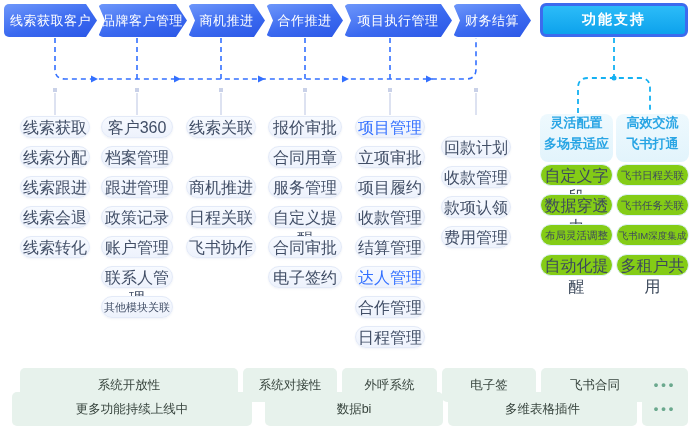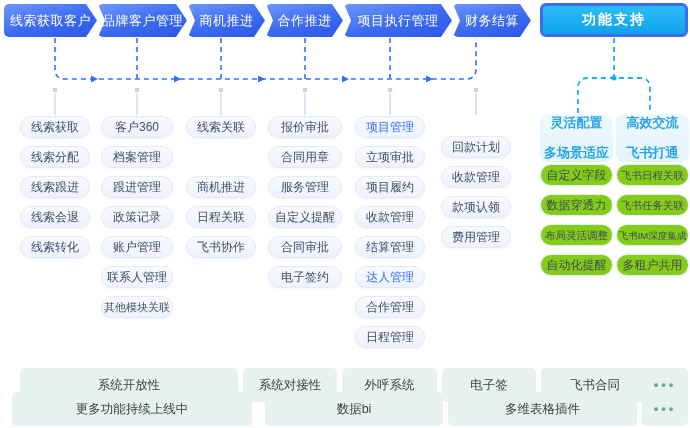--- a/index.html
+++ b/index.html
@@ -12,37 +12,37 @@
          background:linear-gradient(165deg,#6e97fa 0%,#3b6af0 55%,#2b57e6 100%);
          clip-path:polygon(0 0,calc(100% - 11px) 0,100% 50%,calc(100% - 11px) 100%,0 100%,7px 50%);}
   .stage.first{clip-path:polygon(0 0,calc(100% - 11px) 0,100% 50%,calc(100% - 11px) 100%,0 100%);}
 
   .supbtn{position:absolute;left:540px;top:3px;width:148px;height:34px;box-sizing:border-box;
           line-height:27px;text-align:center;color:#fff;font-size:14px;font-weight:600;letter-spacing:2px;
           background:linear-gradient(180deg,#2cbcf8,#0da2ec);border:3px solid #3c6bee;border-radius:6px;}
 
   .pill{position:absolute;height:22px;line-height:21px;text-align:center;border-radius:11px;
         background:linear-gradient(180deg,#f7faff,#edf2fc);border:1px solid #e3eaf8;
-        color:#414e66;font-size:12px;box-sizing:border-box;box-shadow:0 1px 2px rgba(80,100,160,.08);}
+        color:#414e66;font-size:16px;box-sizing:border-box;box-shadow:0 1px 2px rgba(80,100,160,.08);}
   .pill.hl{color:#3370ff;}
   .pill.f10{font-size:11px;}
   .spill{background:#84cc16;border:1px solid #def1fa;color:#3d4a5c;box-shadow:none;}
   .spill.f10{font-size:10.5px;}
   .spill.f9{font-size:9.5px;}
 
   .c1{left:20px;width:70px;} .c2{left:101px;width:72px;} .c3{left:186px;width:70px;}
   .c4{left:268px;width:74px;} .c5{left:355px;width:70px;} .c6{left:441px;width:70px;margin-top:20px;}
   .ca{left:540px;width:73px;} .cb{left:616px;width:73px;}
   .r0{top:116px;} .r1{top:146px;} .r2{top:176px;} .r3{top:206px;}
   .r4{top:236px;} .r5{top:266px;} .r6{top:296px;} .r7{top:326px;}
   .sr0{top:164px;} .sr1{top:194px;} .sr2{top:224px;} .sr3{top:254px;}
 
   .shead{position:absolute;top:114px;height:48px;border-radius:8px;text-align:center;
          background:linear-gradient(180deg,#eef9fe,#e2f4fc);color:#29a5e4;font-size:13px;font-weight:600;
-         display:flex;flex-direction:column;justify-content:space-between;gap:3px;}
+         display:flex;flex-direction:column;justify-content:flex-start;gap:3px;}
   .shead.h1{left:540px;width:73px;} .shead.h2{left:616px;width:73px;}
 
   .bbox{position:absolute;height:34px;line-height:34px;text-align:center;background:#e7f2ec;
         border-radius:5px;color:#36433c;font-size:12.5px;}
   .brow1{top:368px;} .brow2{top:392px;}
   .dots{color:#6ba98e;font-weight:bold;letter-spacing:3px;font-size:13px;}
 </style>
 </head>
 <body>
 

